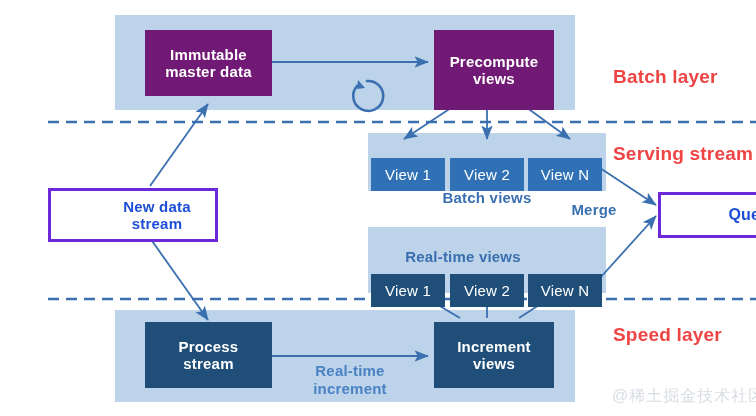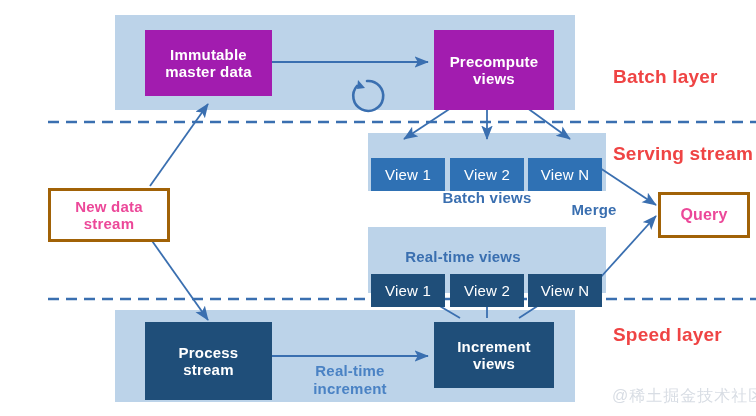--- a/index.html
+++ b/index.html
@@ -26,29 +26,30 @@
     display: flex;
     align-items: center;
     justify-content: center;
     text-align: center;
     color: #ffffff;
     font-weight: bold;
     line-height: 1.15;
     letter-spacing: 0.2px;
   }
   .node.mid {
-    background: #a21caf;
+    background: #701a75;
   }
   .node.dark {
     background: #1f4e79;
   }
   .node.outline {
     background: #ffffff;
-    color: #ec4899;
-    border: 3px solid #a16207;
+    color: #1d4ed8;
+    border: 3px solid #6d28d9;
+    padding-left: 48px;
   }
   .viewbox {
     position: absolute;
     display: flex;
     align-items: center;
     justify-content: center;
     color: #ffffff;
     font-weight: normal;
     font-size: 15px;
     letter-spacing: 0.2px;
@@ -179,21 +180,21 @@
 
   <div class="grouplabel" style="left:368px; top:229px; width:190px; height:22px;">Real-time views</div>
   <div class="viewbox dark" style="left:371px; top:254px; width:74px; height:33px;">View 1</div>
   <div class="viewbox dark" style="left:450px; top:254px; width:74px; height:33px;">View 2</div>
   <div class="viewbox dark" style="left:528px; top:254px; width:74px; height:33px;">View N</div>
 
   <div class="caption" style="left:563px; top:201px; width:62px; font-size:15px; color:#3a6fb0;">Merge</div>
 
   <div class="node outline" style="left:658px; top:192px; width:86px; height:40px; font-size:16px;">Query</div>
 
-  <div class="node dark" style="left:145px; top:322px; width:127px; height:78px; font-size:15px;align-items:center;">
+  <div class="node dark" style="left:145px; top:322px; width:127px; height:66px; font-size:15px;align-items:center;">
     <span>
       <span>Process</span><br>
       <span>stream</span>
     </span>
   </div>
 
   <div class="node dark" style="left:434px; top:322px; width:120px; height:66px; font-size:15px;">
     <span>
       <span>Increment</span><br>
       <span>views</span>

